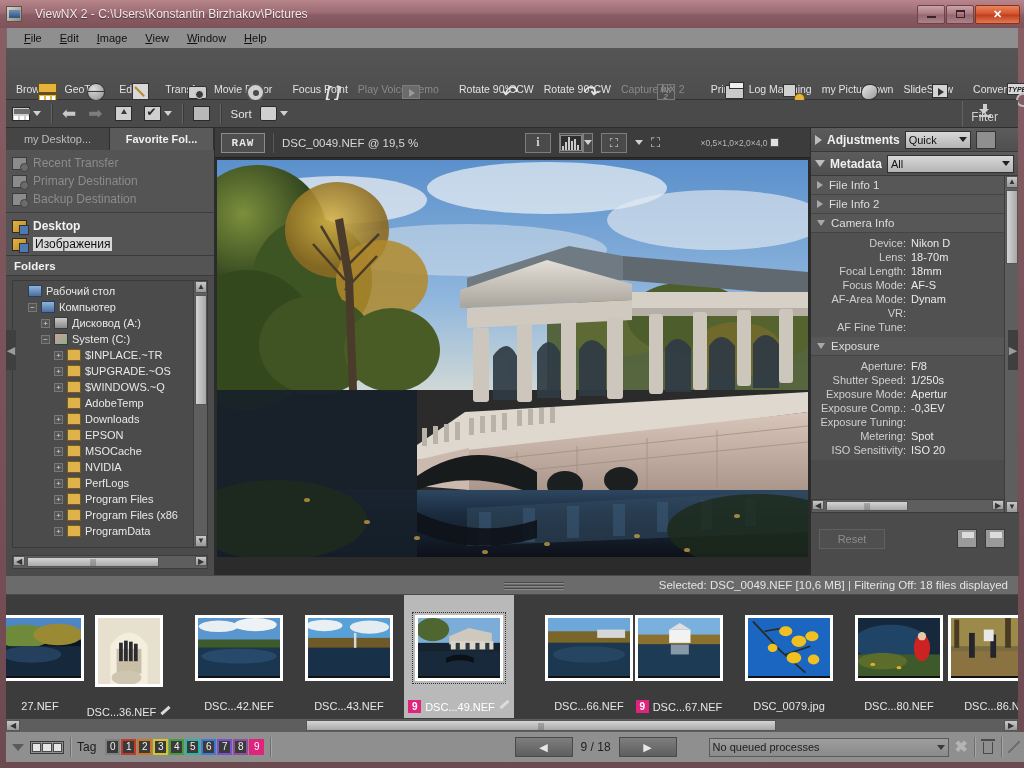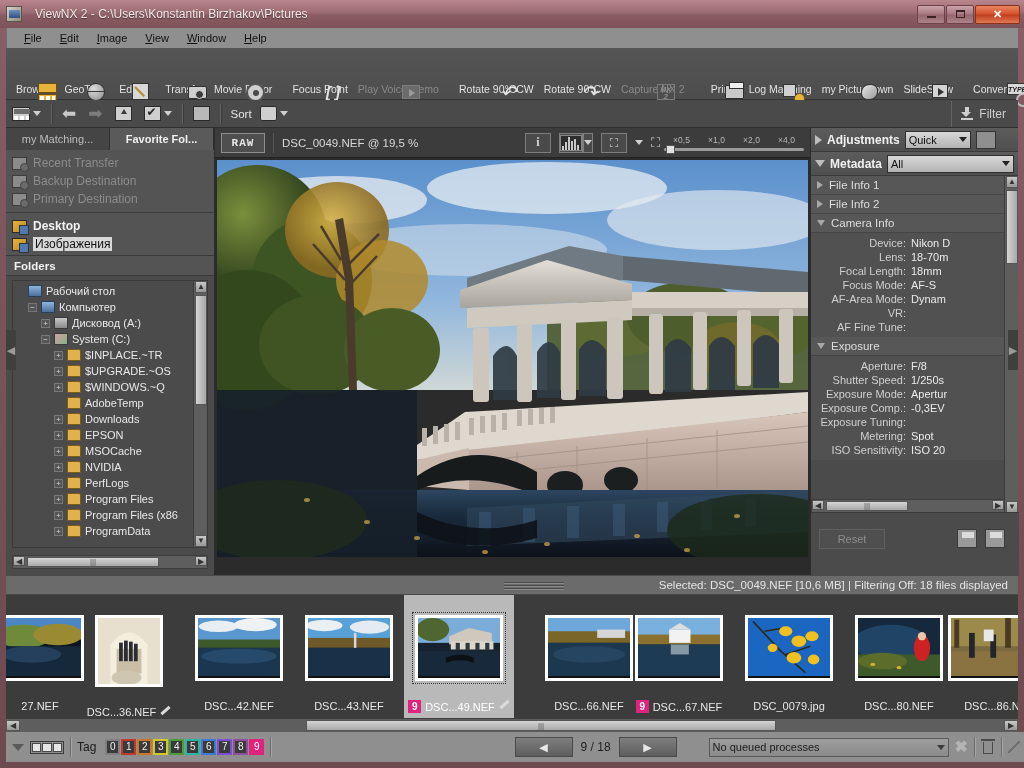--- a/index.html
+++ b/index.html
@@ -124,21 +124,21 @@
   .mini-ico.up:after{content:"";position:absolute;left:5px;top:2px;border-bottom:5px solid #3a3a3a;border-left:3px solid transparent;border-right:3px solid transparent;}
   .mini-ico.chk{background:#cfcfcf;}
   .mini-ico.chk:after{content:"\2714";position:absolute;left:2px;top:-2px;color:#2a2a2a;font-size:12px;}
   .mini-ico.win{background:#b9b9b9;}
   .sb-grid{width:18px;height:14px;background:#cfcfcf;border:1px solid #2a2a2a;position:relative;}
   .sb-grid .r1{position:absolute;left:1px;top:1px;width:16px;height:5px;background:#6d6d6d;}
   .sb-grid .r2{position:absolute;left:1px;top:8px;width:4px;height:4px;background:#fff;}
   .sb-grid .r3{position:absolute;left:7px;top:8px;width:4px;height:4px;background:#fff;}
   .sb-grid .r4{position:absolute;left:13px;top:8px;width:3px;height:4px;background:#fff;}
   .sortlabel{color:#e4e4e4;font-size:11.5px;margin-right:5px;}
-  .filterbtn{margin-left:auto;display:flex;align-items:center;gap:5px;padding:3px 12px 3px 8px;color:#cfcfcf;font-size:12px;border-left:1px solid #636363;height:26px;}
+  .filterbtn{margin-left:auto;display:flex;align-items:center;gap:5px;padding:3px 20px 3px 8px;color:#cfcfcf;font-size:12px;border-left:1px solid #636363;height:26px;flex-direction:column;}
   .dlico{width:14px;height:14px;position:relative;}
   .dlico:before{content:"";position:absolute;left:5px;top:0;width:4px;height:6px;background:#cfcfcf;}
   .dlico:after{content:"";position:absolute;left:1px;top:5px;border-top:5px solid #cfcfcf;border-left:5px solid transparent;border-right:5px solid transparent;}
   .dlbar{position:absolute;left:1px;top:11px;width:12px;height:2px;background:#cfcfcf;}
 
   
   .leftpanel{position:absolute;left:6px;top:128px;width:209px;height:447px;background:#4b4b4b;border-right:1px solid #2d2d2d;}
   .lp-tabs{display:flex;height:22px;background:#3f3f3f;}
   .lp-tab{flex:1;display:flex;align-items:center;justify-content:center;font-size:11px;color:#bdbdbd;background:#454545;border-right:1px solid #2f2f2f;}
   .lp-tab.active{color:#f0f0f0;background:#5a5a5a;font-weight:bold;}
@@ -174,21 +174,21 @@
   
   .viewer{position:absolute;left:215px;top:128px;width:595px;height:447px;background:#2b2b2b;}
   .vhdr{height:30px;background:#3c3c3c;display:flex;align-items:center;padding:0 6px;gap:8px;border-bottom:1px solid #222;}
   .rawbadge{width:44px;height:20px;border:1px solid #8d8d8d;background:#4f4f4f;color:#e6e6e6;font-size:11px;font-weight:bold;letter-spacing:1px;text-align:center;line-height:19px;font-family:"Liberation Mono",monospace;}
   .vsep{width:1px;height:20px;background:#585858;}
   .vfile{color:#d8d8d8;font-size:11.5px;white-space:nowrap;}
   .vspacer{flex:1 1 auto;}
   .vbtn{width:26px;height:20px;border:1px solid #7d7d7d;background:#4a4a4a;display:flex;align-items:center;justify-content:center;color:#d8d8d8;font-size:12px;}
   .histo{width:22px;height:16px;background:#2e2e2e;border:1px solid #888;position:relative;overflow:hidden;}
   .histo i{position:absolute;bottom:0;width:2px;background:#c8c8c8;}
-  .zoomslider{display:flex;flex-direction:column;justify-content:center;width:140px;}
+  .zoomslider{display:flex;flex-direction:row;justify-content:center;width:140px;}
   .zrow{display:flex;align-items:center;gap:0;color:#b8b8b8;font-size:8.5px;}
   .zrow span{flex:1;text-align:center;}
   .ztrack{height:3px;background:#9a9a9a;margin-top:3px;border-radius:2px;position:relative;}
   .zthumb{position:absolute;left:2px;top:-3px;width:9px;height:9px;background:#e0e0e0;border:1px solid #555;border-radius:1px;}
   .photo{position:relative;width:595px;height:400px;background:#2b2b2b;display:flex;align-items:center;justify-content:center;}
   .photo-inner{position:relative;width:591px;height:397px;overflow:hidden;}
 
   
   .rightpanel{position:absolute;left:810px;top:128px;width:208px;height:447px;background:#4b4b4b;border-left:1px solid #2d2d2d;}
   .rp-hdr{height:24px;background:linear-gradient(180deg,#5c5c5c,#4f4f4f);display:flex;align-items:center;gap:5px;padding:0 4px;border-bottom:1px solid #3a3a3a;}
@@ -400,36 +400,36 @@
     <div class="filterbtn">
       <div class="dlico">
           <i class="dlbar"></i>
         </div>
       <span>Filter</span>
     </div>
   </div>
 
   <div class="leftpanel">
     <div class="lp-tabs" id="lptabs">
-        <div class="lp-tab">my Matching...</div>
+        <div class="lp-tab">my Desktop...</div>
         <div class="lp-tab active">Favorite Fol...</div>
       </div>
     <div class="fav-list">
       <div id="transferitems">
           <div class="fav-item">
             <span class="fico dim"></span>
             <span>Recent Transfer</span>
           </div>
           <div class="fav-item">
             <span class="fico dim"></span>
-            <span>Backup Destination</span>
+            <span>Primary Destination</span>
           </div>
           <div class="fav-item">
             <span class="fico dim"></span>
-            <span>Primary Destination</span>
+            <span>Backup Destination</span>
           </div>
         </div>
       <div class="fav-div"></div>
       <div id="favitems">
           <div class="fav-item enabled">
             <span class="fico desk"></span>
             <span>Desktop</span>
           </div>
           <div class="fav-item enabled">
             <span class="fico desk"></span>

